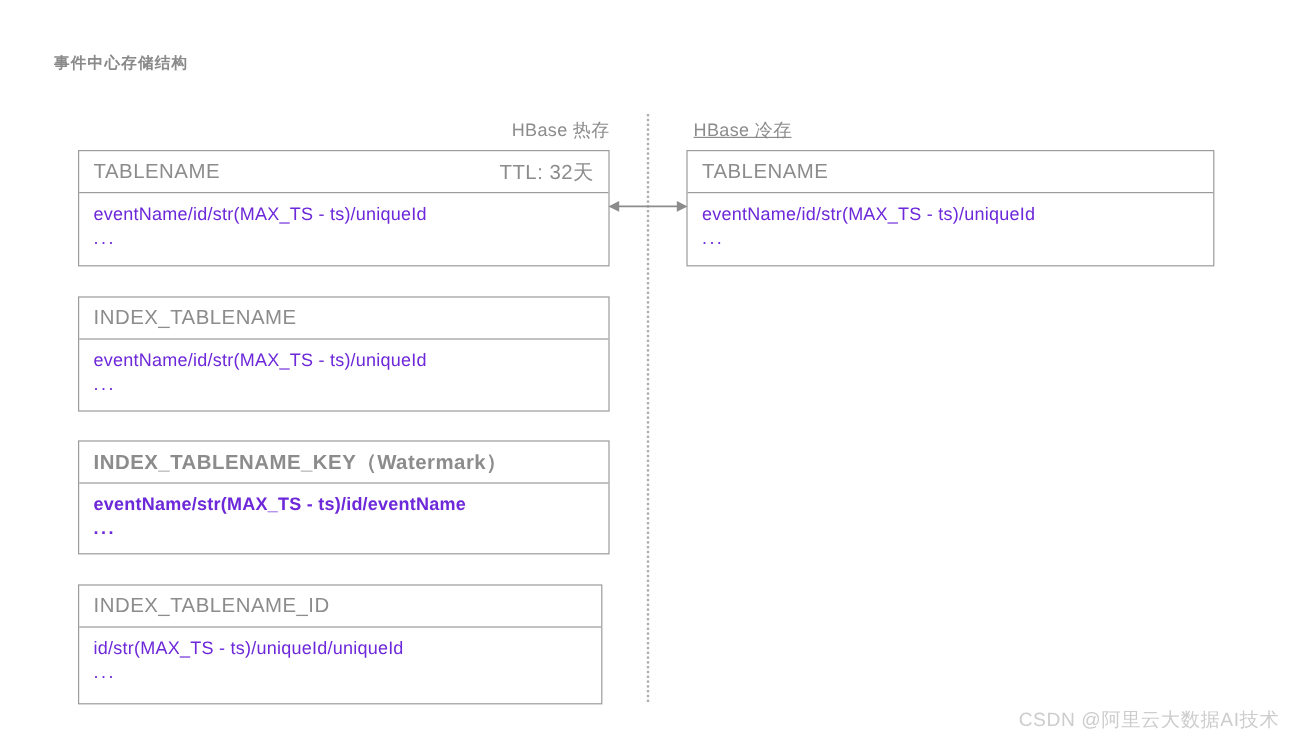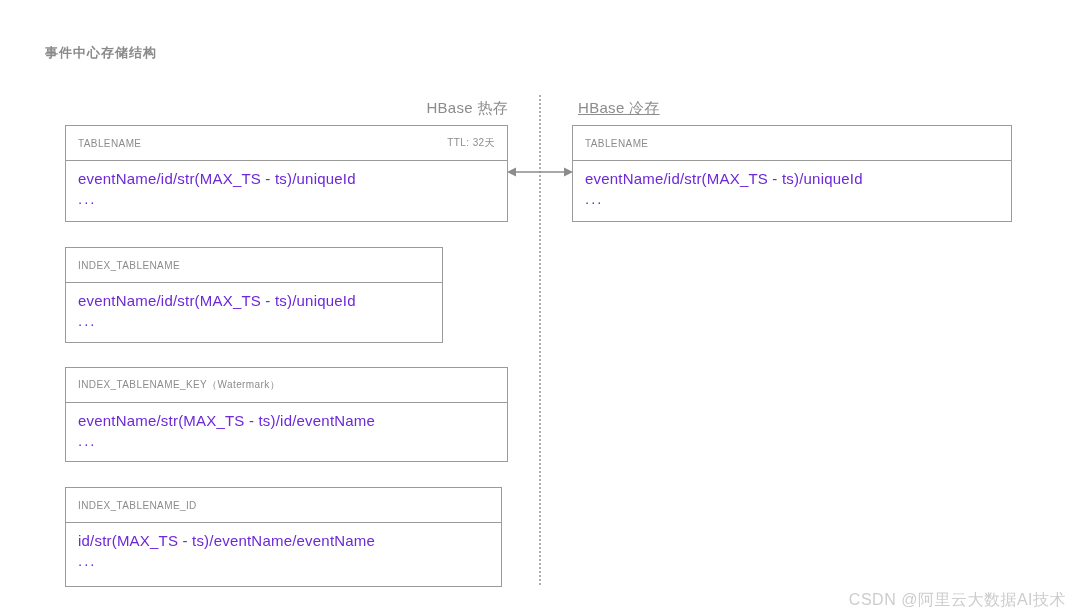--- a/index.html
+++ b/index.html
@@ -24,31 +24,31 @@
   }
 
   .tbox {
     position: absolute; background: #ffffff;
     border: 1px solid #9b9b9b;
   }
   .tbox-header {
     height: 35px; border-bottom: 1px solid #9b9b9b;
     display: flex; align-items: center; justify-content: space-between;
     padding: 0 12px;
-    font-size: 10px; color: #8c8c8c; letter-spacing: 0.4px;
+    font-size: 17px; color: #8c8c8c; letter-spacing: 0.4px;
   }
   .tbox-body {
     padding: 8px 12px 0 12px;
     font-size: 15px; color: #6d28d9; line-height: 20px; letter-spacing: 0.2px;
   }
   .tbox-more { letter-spacing: 2px; }
 
   #box-hot-1 { left: 65px; top: 125px; width: 443px; height: 97px; }
-  #box-hot-2 { left: 65px; top: 247px; width: 378px; height: 96px; }
-  #box-hot-3 { left: 65px; top: 367px; width: 443px; height: 95px; }
+  #box-hot-2 { left: 65px; top: 247px; width: 443px; height: 96px; }
+  #box-hot-3 { left: 65px; top: 367px; width: 443px; height: 95px; font-weight: bold; }
   #box-hot-4 { left: 65px; top: 487px; width: 437px; height: 100px; }
   #box-cold-1 { left: 572px; top: 125px; width: 440px; height: 97px; }
 
   .sync-arrow { position: absolute; left: 506px; top: 160px; }
   .sync-arrow svg { display: block; }
 
   .watermark {
     position: absolute; right: 14px; top: 590px;
     font-size: 16px; color: #cdcdcd; letter-spacing: 0.5px;
   }
@@ -92,21 +92,21 @@
     <div>eventName/str(MAX_TS - ts)/id/eventName</div>
     <div class="tbox-more">...</div>
   </div>
 </div>
 
 <div class="tbox" id="box-hot-4">
   <div class="tbox-header">
     <span>INDEX_TABLENAME_ID</span>
   </div>
   <div class="tbox-body">
-    <div>id/str(MAX_TS - ts)/eventName/eventName</div>
+    <div>id/str(MAX_TS - ts)/uniqueId/uniqueId</div>
     <div class="tbox-more">...</div>
   </div>
 </div>
 
 <div class="tbox" id="box-cold-1">
   <div class="tbox-header">
     <span>TABLENAME</span>
   </div>
   <div class="tbox-body">
     <div>eventName/id/str(MAX_TS - ts)/uniqueId</div>

